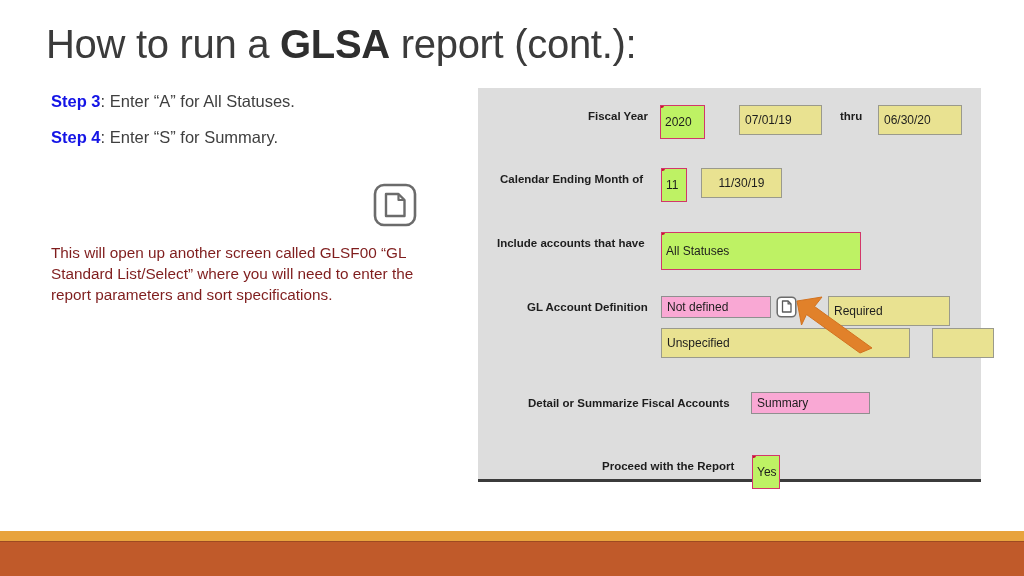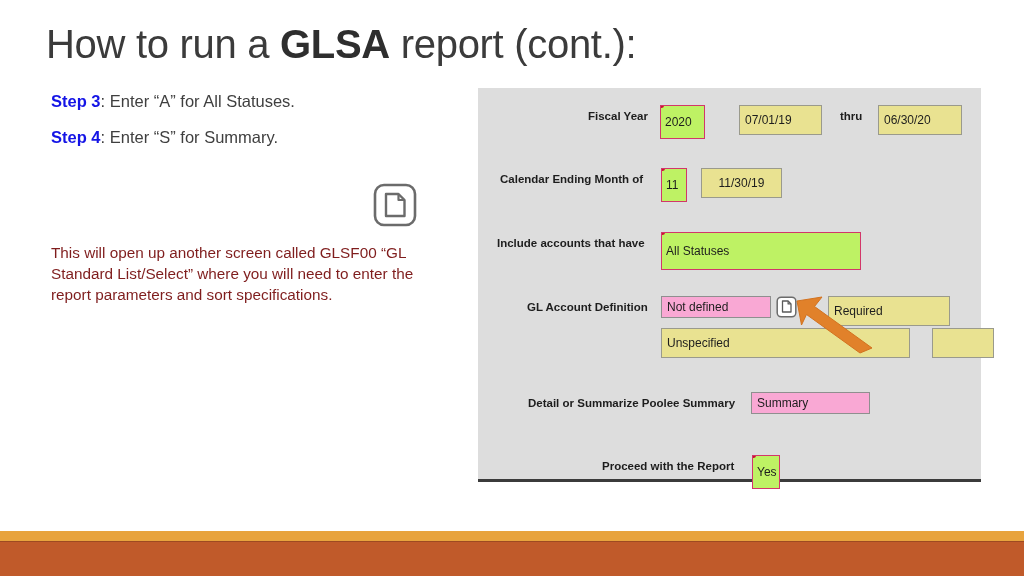--- a/index.html
+++ b/index.html
@@ -243,20 +243,20 @@
 <div class="field-yellow" style="left:828px; top:296px; width:122px; height:21px;">Required</div>
 <div class="field-yellow" style="left:625px; top:328px; width:249px; height:21px;margin-left:36px;">Unspecified</div>
 <div class="field-yellow" style="left:932px; top:328px; width:62px; height:21px;"></div>
 
 <div id="annotation-arrow">
   <svg width="86" height="62" viewBox="0 0 86 62">
     <path d="M5 9 L30 5 L22.5 14.5 L80 56 L68 61 L14.5 22.5 L9.5 33 Z" fill="#e1812a" stroke="#d2721f" stroke-width="1"></path>
   </svg>
 </div>
 
-<div class="field-label" style="left:528px; top:397px;">Detail or Summarize Poolee Summary</div>
+<div class="field-label" style="left:528px; top:397px;">Detail or Summarize Fiscal Accounts</div>
 <div class="input-plain" style="left:751px; top:392px; width:119px; height:22px;">Summary</div>
 
 <div class="field-label" style="left:602px; top:460px;">Proceed with the Report</div>
 <div class="input-white marked" style="left:752px; top:455px; width:28px; height:22px;">Yes</div>
 
 <div id="bottom-stripe-amber"></div>
 <div id="bottom-band-orange"></div>
 
 </body></html>

